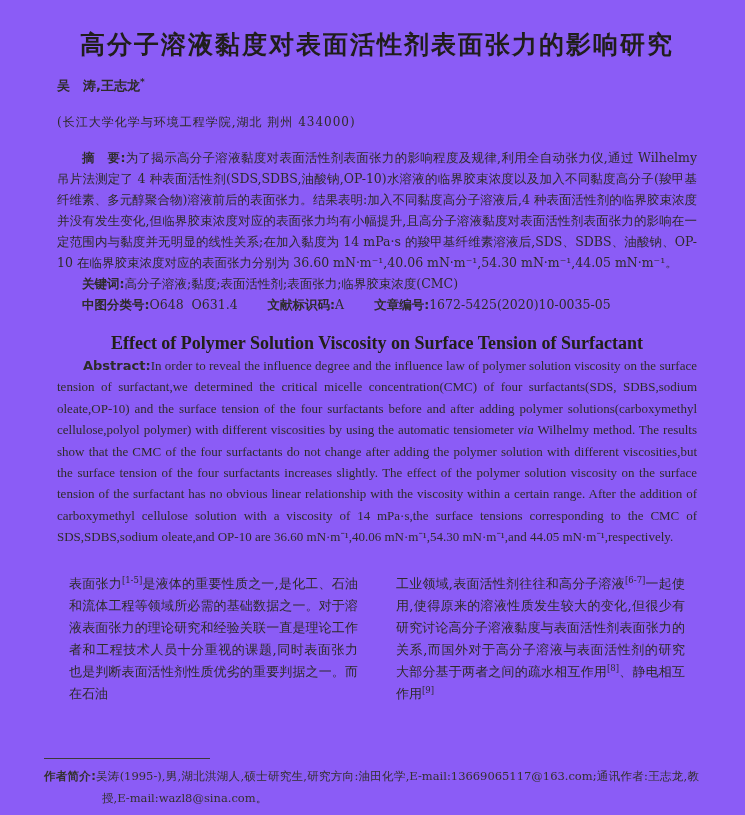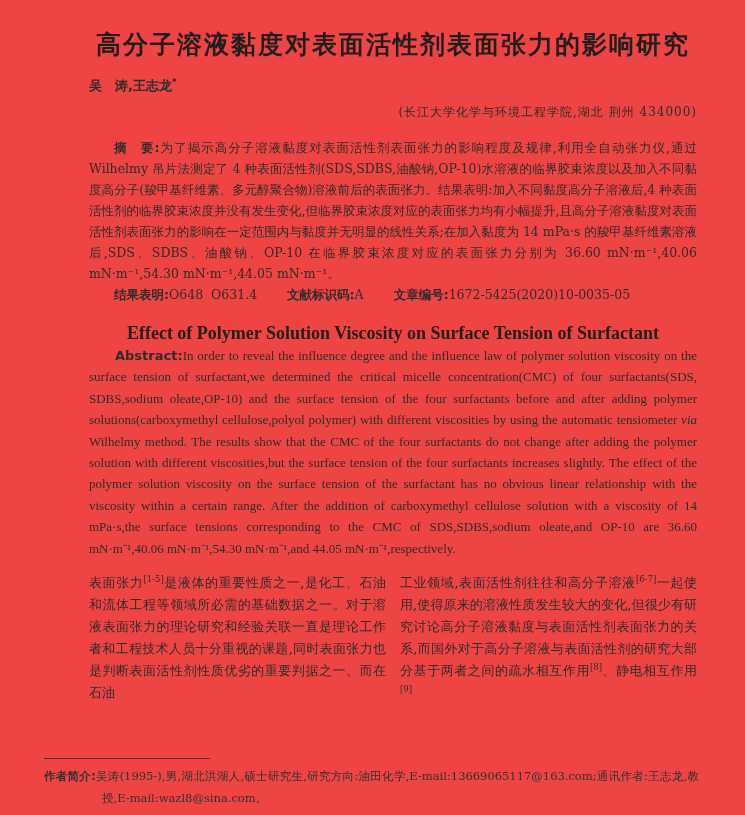--- a/index.html
+++ b/index.html
@@ -2,41 +2,41 @@
 <html><head>
 <meta charset="utf-8">
 <style>
   * { box-sizing: border-box; }
   html, body { margin: 0; padding: 0; }
   body { background: #d8d6d2; }
   .page {
     position: relative;
     width: 745px; height: 815px;
     margin: 0 auto;
-    background: #ef4444;
+    background: #8b5cf6;
     color: #2e2c2a;
     font-family: "DejaVu Serif", serif;
-    padding: 24px 48px 0 89px;
+    padding: 24px 48px 0 57px;
     overflow: hidden;
   }
   .title-cn {
     text-align: center;
     font-family: "DejaVu Sans", sans-serif;
     font-size: 25px; font-weight: bold;
     letter-spacing: 2px;
     color: #201e1c;
     margin: 4px 0 0 0;
   }
   .authors-cn {
     text-align: left;
     font-family: "DejaVu Sans", sans-serif;
     font-size: 13px; font-weight: bold;
     margin-top: 16px;
   }
-  .affil-cn { text-align: right; font-size: 12px; margin-top: 9px; letter-spacing: 1px; }
+  .affil-cn { text-align: left; font-size: 12px; margin-top: 19px; letter-spacing: 1px; }
   .abstract-cn {
     margin-top: 16px;
     font-size: 12.5px; line-height: 21px;
     text-align: justify;
   }
   .abstract-cn .para { text-indent: 2em; margin: 0; }
   .kw-line, .clc-line { text-indent: 2em; font-size: 12.5px; line-height: 21px; margin: 0; }
   .label-bold { font-weight: bold; font-family: "DejaVu Sans", sans-serif; }
   .clc-item { margin-right: 30px; }
   .clc-item:last-child { margin-right: 11px; }
@@ -52,21 +52,21 @@
   .en-abstract {
     margin: 1px 0 0 0;
     font-family: "Liberation Serif", serif;
     font-size: 13px; line-height: 21.4px;
     text-align: justify;
   }
   .en-abstract .para { text-indent: 2em; margin: 0; }
   .italic { font-style: italic; }
   .en-kw { text-indent: 2em; margin: 0; }
   .body-cols { display: flex; gap: 14px; margin-top: 13px; }
-  .col { flex: 1; font-size: 13px; line-height: 22px; text-align: justify; margin: 0; }
+  .col { flex: 1; font-size: 13px; line-height: 22px; text-align: justify; margin: 12px; }
   .col .indent { text-indent: 2em; }
   sup.ref { font-size: 8.5px; line-height: 0; }
   sup.mark { font-size: 9px; line-height: 0; }
   .footnote {
     position: absolute;
     left: 44px; right: 46px; bottom: 6px;
     font-size: 11.5px; line-height: 22px;
     color: #33312e;
   }
   .fn-rule { width: 166px; border: 0; border-top: 1.2px solid #3c3a38; margin: 0 0 6px 0; }
@@ -79,21 +79,22 @@
 <div class="page">
 
   <h1 class="title-cn">高分子溶液黏度对表面活性剂表面张力的影响研究</h1>
 
   <div class="authors-cn"><span>吴　涛,王志龙</span><sup class="mark">*</sup></div>
 
   <div class="affil-cn">(长江大学化学与环境工程学院,湖北 荆州 434000)</div>
 
   <div class="abstract-cn">
     <p class="para"><span class="label-bold">摘　要:</span><span>为了揭示高分子溶液黏度对表面活性剂表面张力的影响程度及规律,利用全自动张力仪,通过 Wilhelmy 吊片法测定了 4 种表面活性剂(SDS,SDBS,油酸钠,OP-10)水溶液的临界胶束浓度以及加入不同黏度高分子(羧甲基纤维素、多元醇聚合物)溶液前后的表面张力。结果表明:加入不同黏度高分子溶液后,4 种表面活性剂的临界胶束浓度并没有发生变化,但临界胶束浓度对应的表面张力均有小幅提升,且高分子溶液黏度对表面活性剂表面张力的影响在一定范围内与黏度并无明显的线性关系;在加入黏度为 14 mPa·s 的羧甲基纤维素溶液后,SDS、SDBS、油酸钠、OP-10 在临界胶束浓度对应的表面张力分别为 36.60 mN·m⁻¹,40.06 mN·m⁻¹,54.30 mN·m⁻¹,44.05 mN·m⁻¹。</span></p>
-    <p class="clc-line"><span class="clc-item"><span class="label-bold">结果表明:</span><span>O648&nbsp;&nbsp;O631.4</span></span><span class="clc-item"><span class="label-bold">文献标识码:</span><span>A</span></span><span class="clc-item"><span class="label-bold">文章编号:</span><span>1672-5425(2020)10-0035-05</span></span></p>
+    <p class="kw-line"><span class="label-bold">关键词:</span><span>高分子溶液;黏度;表面活性剂;表面张力;临界胶束浓度(CMC)</span></p>
+    <p class="clc-line"><span class="clc-item"><span class="label-bold">中图分类号:</span><span>O648&nbsp;&nbsp;O631.4</span></span><span class="clc-item"><span class="label-bold">文献标识码:</span><span>A</span></span><span class="clc-item"><span class="label-bold">文章编号:</span><span>1672-5425(2020)10-0035-05</span></span></p>
   </div>
 
   <h2 class="en-title">Effect of Polymer Solution Viscosity on Surface Tension of Surfactant</h2>
 
 
 
   <div class="en-abstract">
     <p class="para"><span class="label-bold">Abstract:</span><span>In order to reveal the influence degree and the influence law of polymer solution viscosity on the surface tension of surfactant,we determined the critical micelle concentration(CMC) of four surfactants(SDS, SDBS,sodium oleate,OP-10) and the surface tension of the four surfactants before and after adding polymer solutions(carboxymethyl cellulose,polyol polymer) with different viscosities by using the automatic tensiometer </span><span class="italic">via</span><span> Wilhelmy method. The results show that the CMC of the four surfactants do not change after adding the polymer solution with different viscosities,but the surface tension of the four surfactants increases slightly. The effect of the polymer solution viscosity on the surface tension of the surfactant has no obvious linear relationship with the viscosity within a certain range. After the addition of carboxymethyl cellulose solution with a viscosity of 14 mPa·s,the surface tensions corresponding to the CMC of SDS,SDBS,sodium oleate,and OP-10 are 36.60 mN·m⁻¹,40.06 mN·m⁻¹,54.30 mN·m⁻¹,and 44.05 mN·m⁻¹,respectively.</span></p>
   </div>
 

